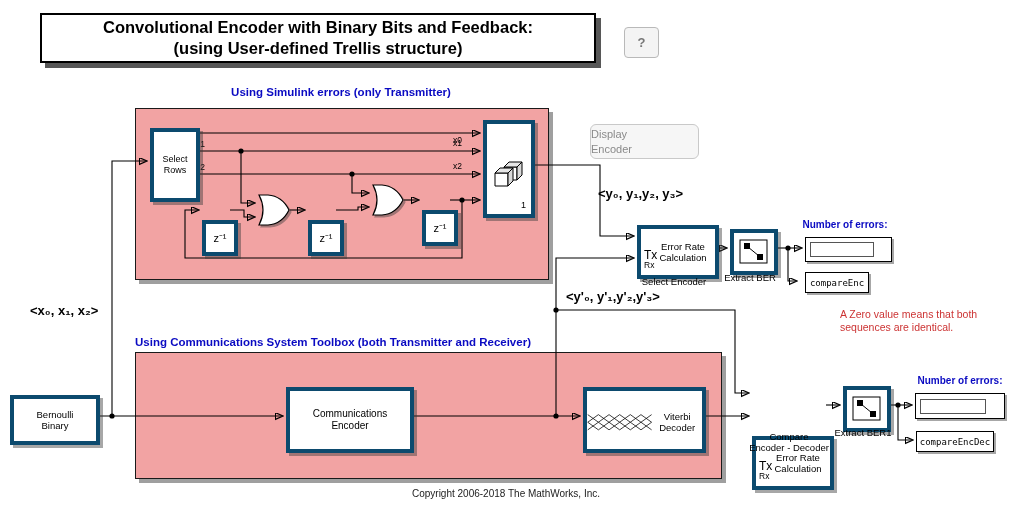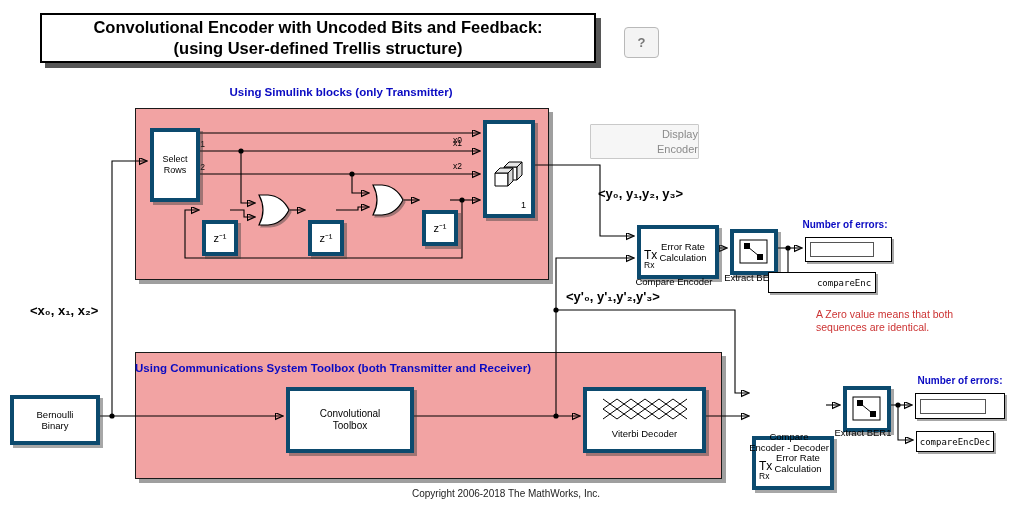--- a/index.html
+++ b/index.html
@@ -17,25 +17,25 @@
   .titlebox{position:absolute;left:40px;top:13px;width:552px;height:46px;background:#fff;
        border:2px solid #000;box-shadow:5px 5px 0 rgba(45,45,45,.8);
        display:flex;flex-direction:column;align-items:center;justify-content:center;
        font-weight:bold;font-size:16.5px;line-height:1.3;text-align:center;}
 
   .helpbtn{position:absolute;left:624px;top:27px;width:33px;height:29px;background:#f4f4f4;
        border:1px solid #b9b9b9;border-radius:4px;color:#777;font-size:13px;font-weight:bold;
        display:flex;align-items:center;justify-content:center;}
 
   .ghostbtn{position:absolute;left:590px;top:124px;width:107px;height:33px;background:#f6f6f6;
-       border:1px solid #c9c9c9;border-radius:1px;color:#8a8a8a;font-size:11px;line-height:1.3;
-       display:flex;flex-direction:column;align-items:flex-end;justify-content:center;}
+       border:1px solid #c9c9c9;border-radius:6px;color:#8a8a8a;font-size:11px;line-height:1.3;
+       display:flex;flex-direction:column;align-items:flex-start;justify-content:center;}
 
   .bluelbl{position:absolute;color:var(--annotation_blue,#0a0ac2);font-weight:bold;}
-  .redlbl{position:absolute;color:var(--annotation_red,#cc3333);font-size:10.5px;line-height:1.25;}
+  .redlbl{position:absolute;color:var(--annotation_red,#cc3333);font-size:10.5px;line-height:1.25;margin-left:24px;}
   .siglbl{position:absolute;font-weight:bold;font-size:13px;}
   .caption{position:absolute;font-size:9.5px;text-align:center;line-height:1.2;}
   .portlbl{position:absolute;font-size:8.5px;}
 
   .wires{position:absolute;left:0;top:0;pointer-events:none;}
   .wires path{stroke:#000;stroke-width:1.1;fill:none;}
   .wires circle{fill:#000;}
 
   .gate{position:absolute;width:32px;height:34px;filter:drop-shadow(2px 2px 0 rgba(60,60,60,.45));}
   .zblk{font-size:11px;margin-top:24px;}
@@ -96,35 +96,35 @@
     <circle cx="241" cy="151" r="2.6"></circle>
     <circle cx="352" cy="174" r="2.6"></circle>
     <circle cx="462" cy="200" r="2.6"></circle>
     <circle cx="556" cy="416" r="2.6"></circle>
     <circle cx="556" cy="310" r="2.6"></circle>
     <circle cx="788" cy="248" r="2.6"></circle>
     <circle cx="898" cy="405" r="2.6"></circle>
   </svg>
 
   <div class="titlebox">
-    <span>Convolutional Encoder with Uncoded Bits and Feedback:</span>
+    <span>Convolutional Encoder with Binary Bits and Feedback:</span>
     <span>(using User-defined Trellis structure)</span>
   </div>
 
   <div class="helpbtn">
     <span>?</span>
   </div>
 
   <div class="ghostbtn">
     <span>Display</span>
     <span>Encoder</span>
   </div>
 
-  <div class="bluelbl" style="left:135px;top:86px;width:412px;text-align:center;font-size:11.5px;">Using Simulink blocks (only Transmitter)</div>
-  <div class="bluelbl" style="left:135px;top:336px;width:585px;text-align:left;font-size:11.5px;margin-top:26px;">Using Communications System Toolbox (both Transmitter and Receiver)</div>
+  <div class="bluelbl" style="left:135px;top:86px;width:412px;text-align:center;font-size:11.5px;">Using Simulink errors (only Transmitter)</div>
+  <div class="bluelbl" style="left:135px;top:336px;width:585px;text-align:left;font-size:11.5px;">Using Communications System Toolbox (both Transmitter and Receiver)</div>
 
   <div class="siglbl" style="left:30px;top:303px;">&lt;x₀, x₁, x₂&gt;</div>
   <div class="siglbl" style="left:598px;top:186px;">&lt;y₀, y₁,y₂, y₃&gt;</div>
   <div class="siglbl" style="left:566px;top:289px;">&lt;y'₀, y'₁,y'₂,y'₃&gt;</div>
 
   <div class="portlbl" style="left:196px;top:139px;">x1</div>
   <div class="portlbl" style="left:196px;top:162px;">x2</div>
   <div class="portlbl" style="left:453px;top:119px;margin-top:16px;">x0</div>
   <div class="portlbl" style="left:453px;top:138px;">x1</div>
   <div class="portlbl" style="left:453px;top:161px;">x2</div>
@@ -166,60 +166,60 @@
         <path d="M25,7 L30,2 L30,15 L25,20 Z" fill="#d9d9d9"></path>
         <rect x="3" y="13" width="13" height="13" fill="#fff"></rect>
         <path d="M3,13 L8,8 L21,8 L16,13 Z" fill="#e6e6e6"></path>
         <path d="M16,13 L21,8 L21,21 L16,26 Z" fill="#d9d9d9"></path>
       </g>
     </svg>
     <span style="position:absolute;right:5px;bottom:3px;font-size:9px;">1</span>
   </div>
 
   <div class="blk" style="left:286px;top:387px;width:120px;height:58px;font-size:10px;">
-    <span style="width:80px;">Convolutional Toolbox</span>
-  </div>
-
-  <div class="blk" style="left:583px;top:387px;width:115px;height:58px;flex-direction:column;justify-content:flex-start;">
+    <span style="width:80px;">Communications Encoder</span>
+  </div>
+
+  <div class="blk" style="left:583px;top:387px;width:115px;height:58px;flex-direction:row;justify-content:flex-start;">
     <svg style="margin-top:5px;" width="86" height="28" viewBox="0 0 86 28">
       <g stroke="#000" stroke-width="1" fill="none">
         <path d="M1,3 L15,13 L29,3 L43,13 L57,3 L71,13 L85,3"></path>
         <path d="M1,13 L15,3 L29,13 L43,3 L57,13 L71,3 L85,13"></path>
         <path d="M1,13 L15,23 L29,13 L43,23 L57,13 L71,23 L85,13"></path>
         <path d="M1,23 L15,13 L29,23 L43,13 L57,23 L71,13 L85,23"></path>
       </g>
     </svg>
     <span style="margin-top:4px;">Viterbi Decoder</span>
   </div>
 
   <div class="blk erc" style="left:637px;top:225px;width:74px;height:46px;">
     <span class="tx">Tx</span>
     <span class="rx">Rx</span>
     <div class="ercmain">
       <div>Error Rate</div>
       <div>Calculation</div>
     </div>
   </div>
-  <div class="caption" style="left:624px;top:276px;width:100px;">Compare Encoder</div>
+  <div class="caption" style="left:624px;top:276px;width:100px;">Select Encoder</div>
 
   <div class="blk" style="left:730px;top:229px;width:40px;height:38px;">
     <svg width="30" height="26" viewBox="0 0 30 26">
       <rect x="1" y="1" width="27" height="23" fill="#fff" stroke="#000"></rect>
       <rect x="5" y="4" width="6" height="6" fill="#000"></rect>
       <rect x="18" y="15" width="6" height="6" fill="#000"></rect>
       <path d="M9,8 L20,17" stroke="#000" fill="none"></path>
     </svg>
   </div>
   <div class="caption" style="left:710px;top:272px;width:80px;">Extract BER</div>
 
   <div class="bluelbl" style="left:790px;top:219px;width:110px;text-align:center;font-size:10px;">Number of errors:</div>
   <div class="display" style="left:805px;top:237px;width:85px;height:23px;">
     <div class="dispval"></div>
   </div>
-  <div class="tows" style="left:768px;top:272px;width:62px;height:19px;padding-left:44px;">
+  <div class="tows" style="left:805px;top:272px;width:62px;height:19px;">
     <span>compareEnc</span>
   </div>
 
   <div class="redlbl" style="left:816px;top:308px;width:170px;">A Zero value means that both sequences are identical.</div>
 
   <div class="blk erc" style="left:752px;top:382px;width:74px;height:46px;">
     <span class="tx">Tx</span>
     <span class="rx">Rx</span>
     <div class="ercmain">
       <div>Error Rate</div>

